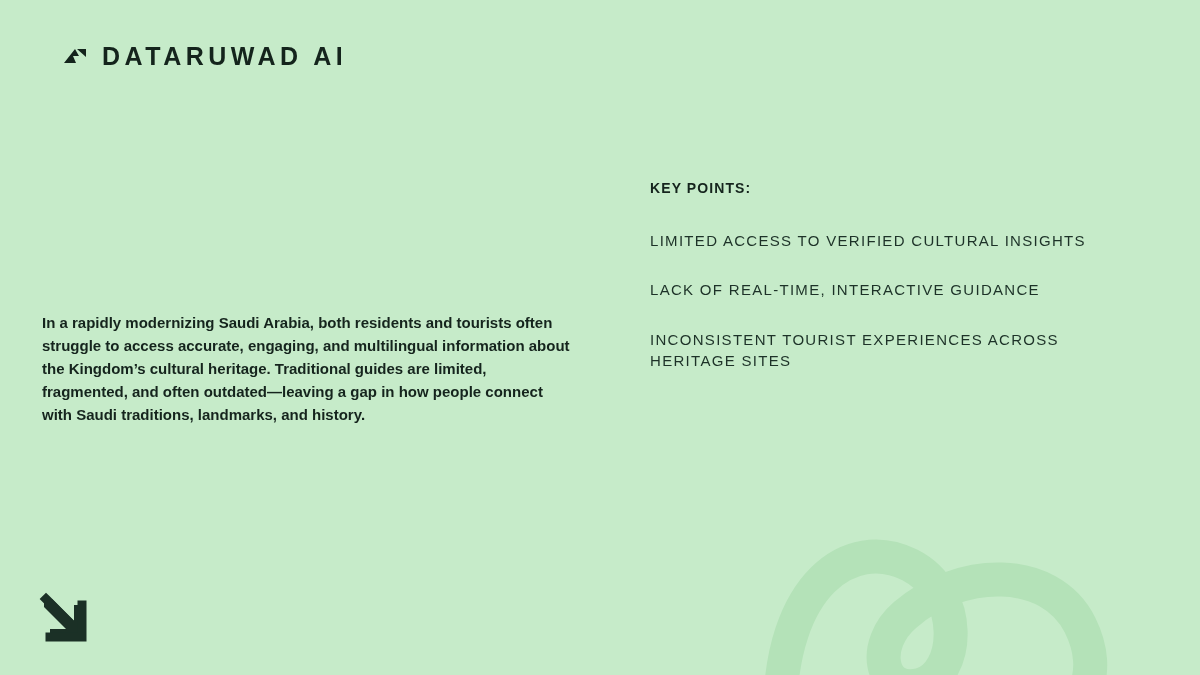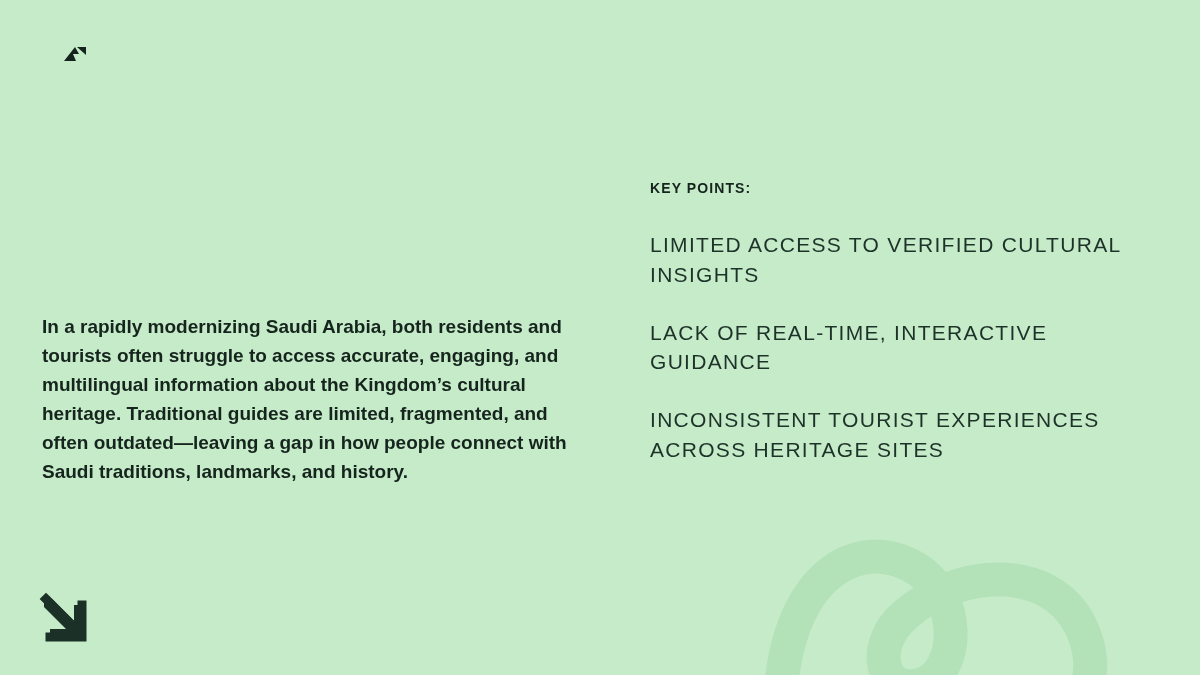--- a/index.html
+++ b/index.html
@@ -48,41 +48,41 @@
     font-weight:bold;
     letter-spacing:-2px;
     color:#121d18;
   }
 
   
   .body-copy {
     position:absolute;
     left:42px; top:312px;
     width:530px;
-    font-size:19px;
+    font-size:15px;
     line-height:1.53;
     font-weight:bold;
     color:#15241d;
   }
 
   
   .right-col {
     position:absolute;
     left:650px; top:180px;
     width:500px;
   }
   .key-label {
     font-size:14px;
     font-weight:bold;
     letter-spacing:1.1px;
     color:#15241d;
     margin-bottom:34px;
   }
   .key-item {
-    font-size:21px;
+    font-size:15px;
     letter-spacing:1.3px;
     line-height:1.42;
     color:#1d3228;
     margin-bottom:28px;
   }
   .key-item:last-child { margin-bottom:0; }
 
   
   .arrow {
     position:absolute;
@@ -97,20 +97,21 @@
 
   <svg class="swoosh" viewBox="0 0 520 330" aria-hidden="true">
     <path d="M60 300 C 60 170, 130 120, 190 150 C 245 178, 240 260, 200 270 C 160 280, 150 230, 185 200 C 240 152, 330 150, 360 210 C 385 260, 360 300, 330 300 L 520 300 L 520 330 L 0 330 Z" fill="none" stroke="#b4e2b8" stroke-width="34" stroke-linecap="round" stroke-linejoin="round"></path>
   </svg>
 
   <div class="brand">
     <svg class="brand-mark" viewBox="0 0 26 26" aria-hidden="true">
       <path d="M2 19 L13 5 L17 12 L11 12 L14 19 Z" fill="#14241c"></path>
       <path d="M15 5 L24 5 L24 13 Z" fill="#14241c"></path>
     </svg>
+    <span class="brand-name">DATARUWAD AI</span>
   </div>
 
 
   <p class="body-copy">In a rapidly modernizing Saudi Arabia, both residents and tourists often struggle to access accurate, engaging, and multilingual information about the Kingdom’s cultural heritage. Traditional guides are limited, fragmented, and often outdated—leaving a gap in how people connect with Saudi traditions, landmarks, and history.</p>
 
   <div class="right-col">
     <div class="key-label">KEY POINTS:</div>
     <div class="key-item">LIMITED ACCESS TO VERIFIED CULTURAL INSIGHTS</div>
     <div class="key-item">LACK OF REAL-TIME, INTERACTIVE GUIDANCE</div>
     <div class="key-item">INCONSISTENT TOURIST EXPERIENCES ACROSS HERITAGE SITES</div>

